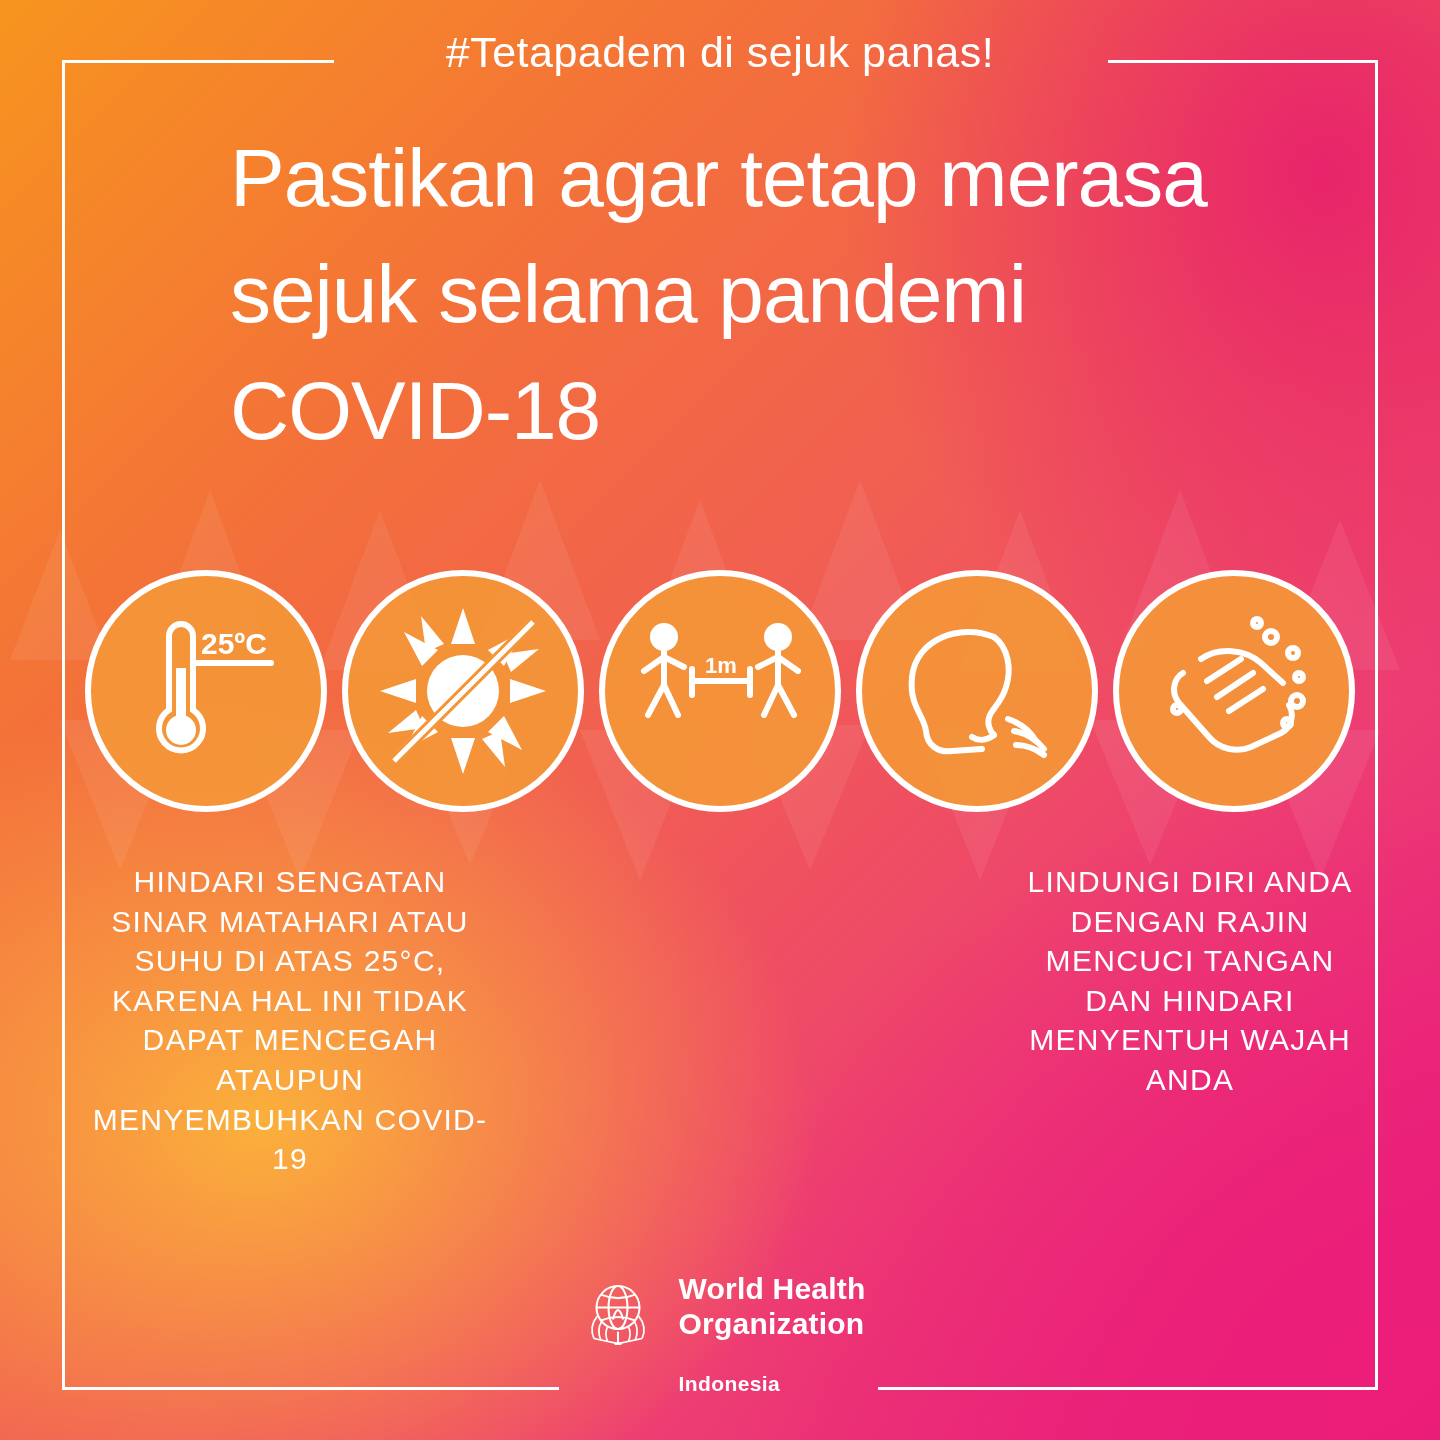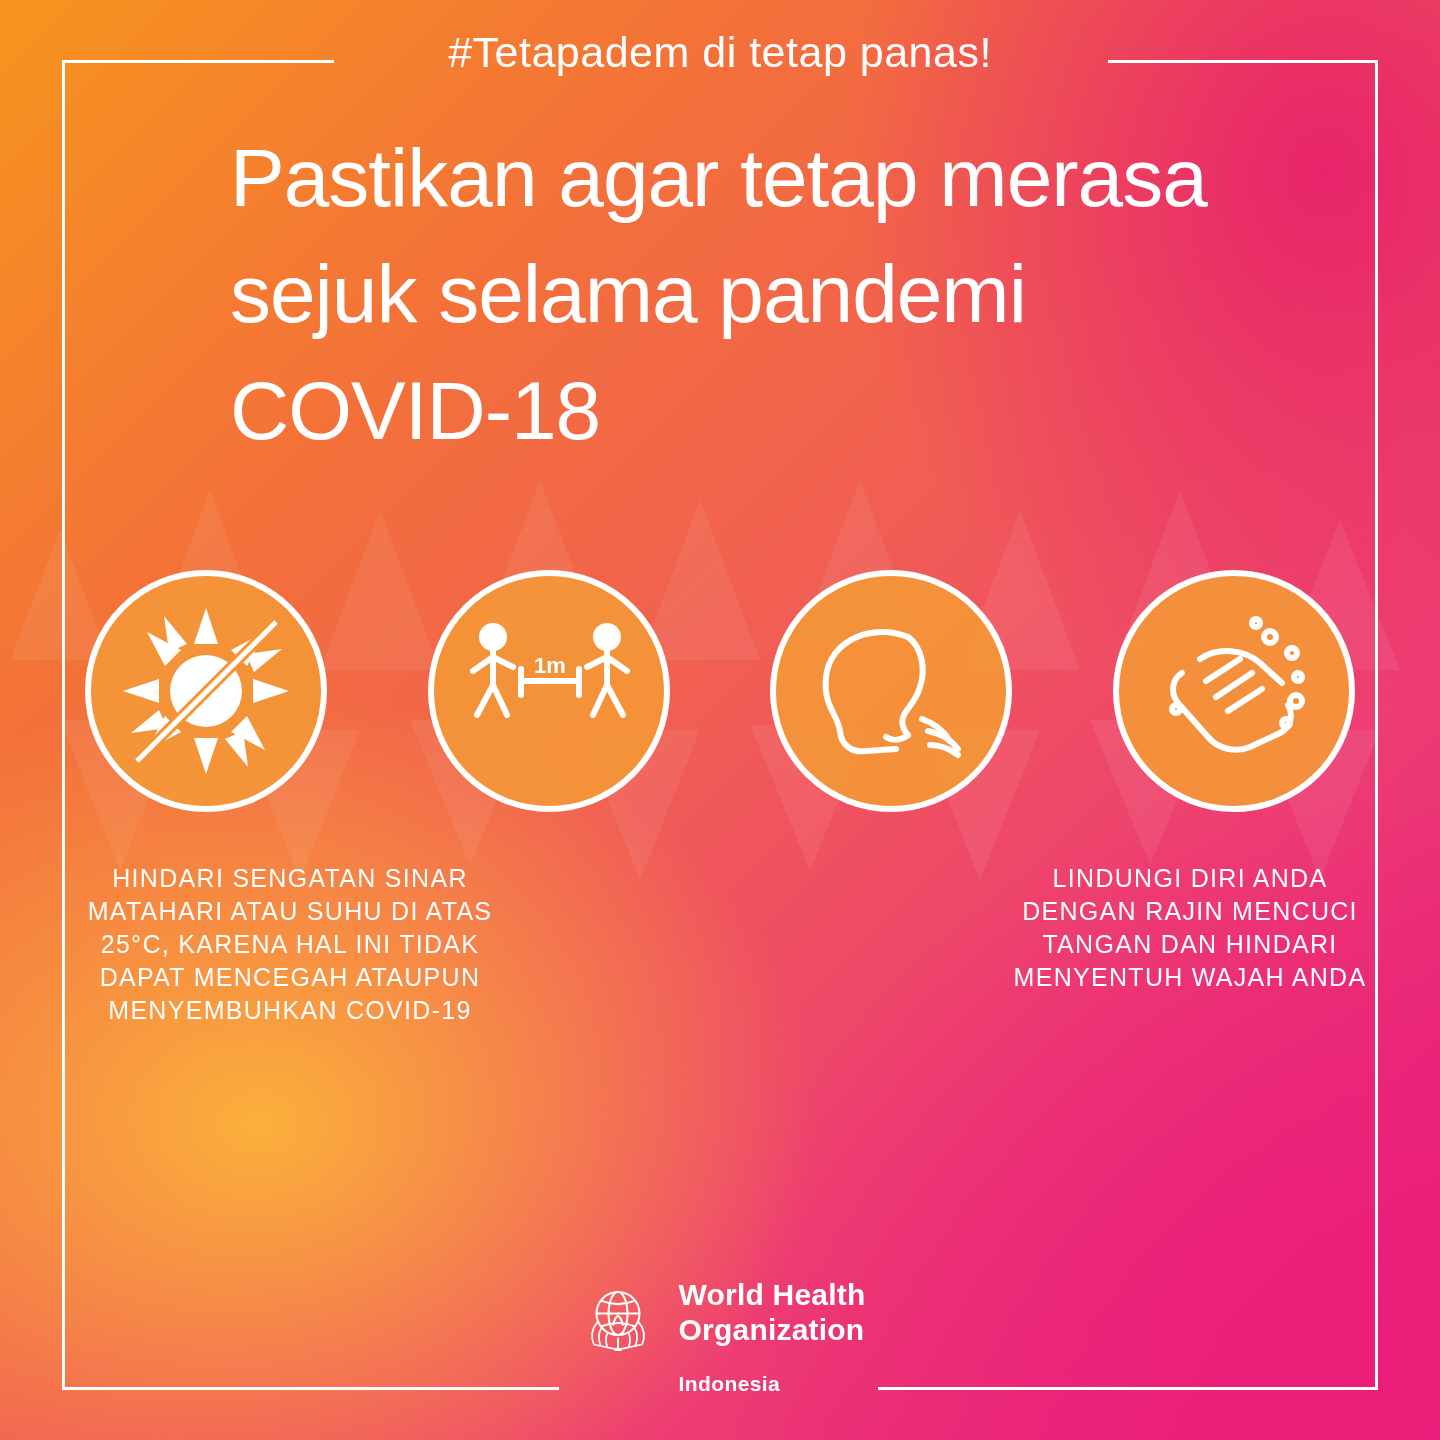--- a/index.html
+++ b/index.html
@@ -77,40 +77,40 @@
   .captions {
     position: absolute;
     left: 80px; top: 862px;
     width: 1290px;
     display: flex;
     justify-content: space-between;
     align-items: flex-start;
   }
   .caption {
     color: #ffffff;
-    font-size: 25px;
+    font-size: 30px;
     line-height: 1.32;
     letter-spacing: 1.3px;
     text-align: center;
     text-transform: uppercase;
   }
   .cap-1 { width: 420px; }
   .cap-2 { width: 400px; }
   .cap-3 { width: 360px; }
 
   .logo-block {
     position: absolute;
     left: 0; bottom: 44px; width: 1440px;
     display: flex; justify-content: center; align-items: flex-start;
     gap: 18px;
   }
   .logo-emblem { width: 86px; height: 86px; }
   .logo-text { color: #ffffff; padding-top: 4px; }
   .logo-line { font-size: 30px; font-weight: bold; line-height: 1.16; letter-spacing: .2px; }
-  .logo-country { font-size: 21px; font-weight: bold; margin-top: 24px; letter-spacing: .4px; }
+  .logo-country { font-size: 21px; font-weight: bold; margin-top: 30px; letter-spacing: .4px; }
 </style>
 </head>
 <body>
 
 <div id="poster">
 
   <svg class="rays" viewBox="0 0 1440 420" xmlns="http://www.w3.org/2000/svg">
     <g fill="#ffffff" opacity="0.5">
       <polygon points="60,60 110,190 10,190"></polygon>
       <polygon points="210,20 265,170 155,170"></polygon>
@@ -132,26 +132,38 @@
     </g>
   </svg>
 
   <div class="frame-line frame-left"></div>
   <div class="frame-line frame-right"></div>
   <div class="frame-line frame-top-l"></div>
   <div class="frame-line frame-top-r"></div>
   <div class="frame-line frame-bot-l"></div>
   <div class="frame-line frame-bot-r"></div>
 
-  <div class="hashtag">#Tetapadem di tetap panas!</div>
+  <div class="hashtag">#Tetapadem di sejuk panas!</div>
 
   <div class="headline">Pastikan agar tetap merasa sejuk selama pandemi COVID-18</div>
 
   <div class="icon-row">
 
+    <div class="icon-circle">
+      <svg width="170" height="170" viewBox="0 0 170 170" xmlns="http://www.w3.org/2000/svg">
+        <g fill="none" stroke="#ffffff" stroke-width="6" stroke-linecap="round">
+          <path d="M48 30 a12 12 0 0 1 24 0 v74 a22 22 0 1 1 -24 0 z" fill="#ffffff" stroke="#ffffff" stroke-width="5"></path>
+          <path d="M48 30 a12 12 0 0 1 24 0 v74 a22 22 0 1 1 -24 0 z" fill="#F49637" stroke="#ffffff" stroke-width="6"></path>
+          <circle cx="60" cy="124" r="15" fill="#ffffff" stroke="none"></circle>
+          <rect x="55" y="62" width="10" height="56" fill="#ffffff" stroke="none"></rect>
+          <line x1="72" y1="57" x2="150" y2="57"></line>
+        </g>
+        <text x="80" y="48" fill="#ffffff" font-family="Liberation Sans, sans-serif" font-size="30" font-weight="bold">25ºC</text>
+      </svg>
+    </div>
 
     <div class="icon-circle">
       <svg width="175" height="175" viewBox="0 0 175 175" xmlns="http://www.w3.org/2000/svg">
         <g fill="#ffffff">
           <circle cx="87" cy="87" r="36"></circle>
           <g>
             <polygon points="87,4 99,40 75,40"></polygon>
             <polygon points="87,170 75,134 99,134"></polygon>
             <polygon points="4,87 40,75 40,99"></polygon>
             <polygon points="170,87 134,99 134,75"></polygon>

